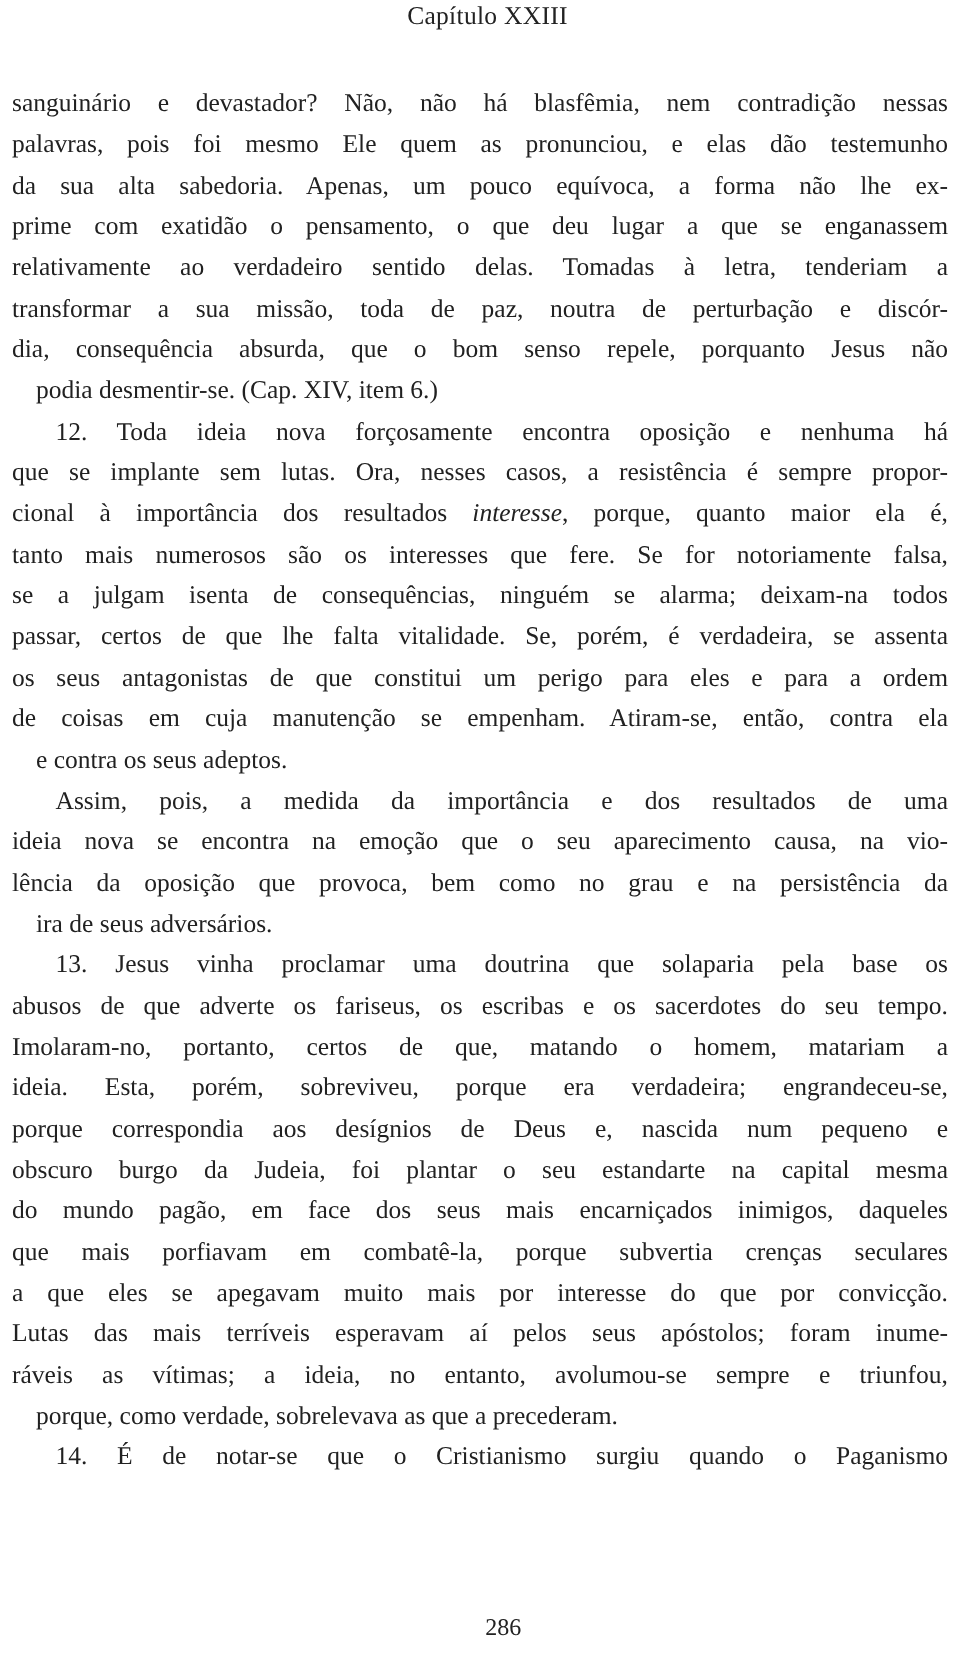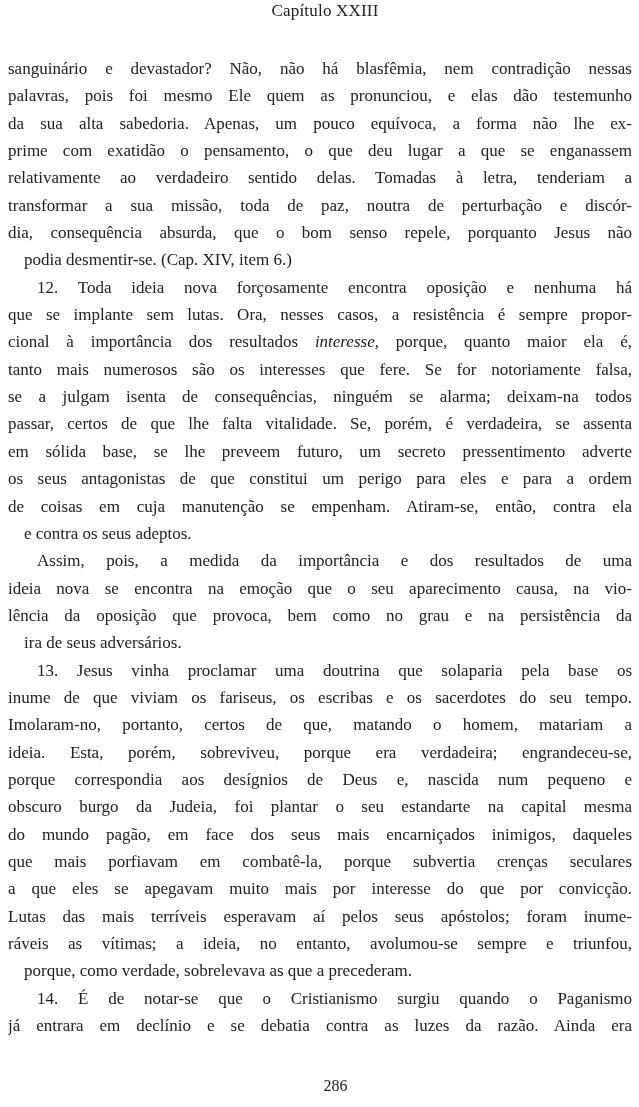--- a/index.html
+++ b/index.html
@@ -85,44 +85,42 @@
       <div class="line">dia, consequência absurda, que o bom senso repele, porquanto Jesus não</div>
       <div class="line last-line">podia desmentir-se. (Cap. XIV, item 6.)</div>
     </div>
     <div class="paragraph">
       <div class="line indent-first">12. Toda ideia nova forçosamente encontra oposição e nenhuma há</div>
       <div class="line">que se implante sem lutas. Ora, nesses casos, a resistência é sempre propor-</div>
       <div class="line">cional à importância dos resultados <i>interesse</i>, porque, quanto maior ela é,</div>
       <div class="line">tanto mais numerosos são os interesses que fere. Se for notoriamente falsa,</div>
       <div class="line">se a julgam isenta de consequências, ninguém se alarma; deixam-na todos</div>
       <div class="line">passar, certos de que lhe falta vitalidade. Se, porém, é verdadeira, se assenta</div>
-      <div class="line">em sólida base, se lhe preveem futuro, um secreto pressentimento adverte</div>
       <div class="line">os seus antagonistas de que constitui um perigo para eles e para a ordem</div>
       <div class="line">de coisas em cuja manutenção se empenham. Atiram-se, então, contra ela</div>
       <div class="line last-line">e contra os seus adeptos.</div>
     </div>
     <div class="paragraph">
       <div class="line indent-first">Assim, pois, a medida da importância e dos resultados de uma</div>
       <div class="line">ideia nova se encontra na emoção que o seu aparecimento causa, na vio-</div>
       <div class="line">lência da oposição que provoca, bem como no grau e na persistência da</div>
       <div class="line last-line">ira de seus adversários.</div>
     </div>
     <div class="paragraph">
       <div class="line indent-first">13. Jesus vinha proclamar uma doutrina que solaparia pela base os</div>
-      <div class="line">inume de que viviam os fariseus, os escribas e os sacerdotes do seu tempo.</div>
+      <div class="line">abusos de que adverte os fariseus, os escribas e os sacerdotes do seu tempo.</div>
       <div class="line">Imolaram-no, portanto, certos de que, matando o homem, matariam a</div>
       <div class="line">ideia. Esta, porém, sobreviveu, porque era verdadeira; engrandeceu-se,</div>
       <div class="line">porque correspondia aos desígnios de Deus e, nascida num pequeno e</div>
       <div class="line">obscuro burgo da Judeia, foi plantar o seu estandarte na capital mesma</div>
       <div class="line">do mundo pagão, em face dos seus mais encarniçados inimigos, daqueles</div>
       <div class="line">que mais porfiavam em combatê-la, porque subvertia crenças seculares</div>
       <div class="line">a que eles se apegavam muito mais por interesse do que por convicção.</div>
       <div class="line">Lutas das mais terríveis esperavam aí pelos seus apóstolos; foram inume-</div>
       <div class="line">ráveis as vítimas; a ideia, no entanto, avolumou-se sempre e triunfou,</div>
       <div class="line last-line">porque, como verdade, sobrelevava as que a precederam.</div>
     </div>
     <div class="paragraph">
       <div class="line indent-first">14. É de notar-se que o Cristianismo surgiu quando o Paganismo</div>
-      <div class="line">já entrara em declínio e se debatia contra as luzes da razão. Ainda era</div>
     </div>
   </div>
 
 <div class="page-footer">286</div>
 
 </body></html>

